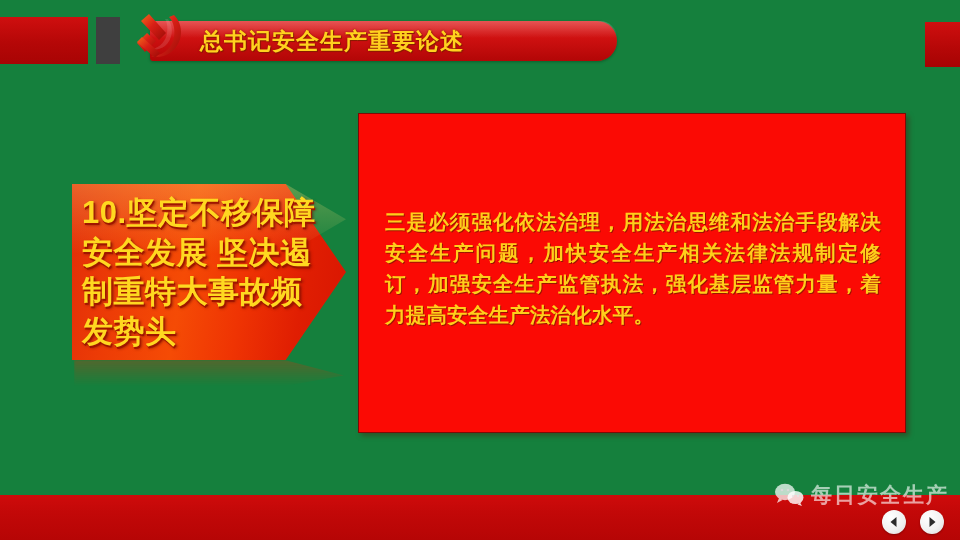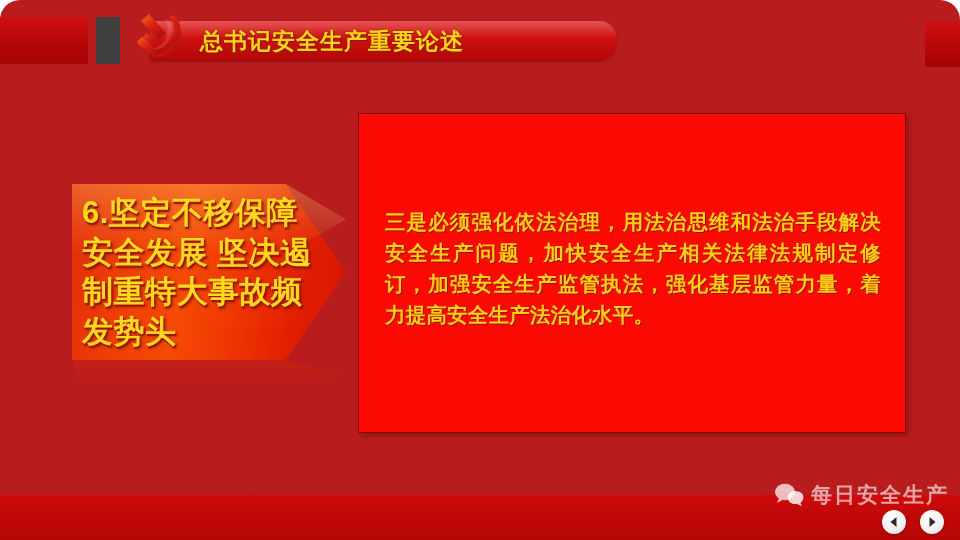--- a/index.html
+++ b/index.html
@@ -2,21 +2,21 @@
 <html><head>
 <meta charset="utf-8">
 <style>
   html,body{margin:0;padding:0;}
   body{
     width:960px;height:540px;overflow:hidden;
     background:#ffffff;
     font-family:"Liberation Sans","DejaVu Sans",sans-serif;
     position:relative;
   }
-  .slide{position:absolute;inset:0;background:#b91c1c;border-radius:20px;}
+  .slide{position:absolute;inset:0;background:#15803d;}
 
   
   .hdr-red-left{
     position:absolute;left:0;top:17px;width:88px;height:47px;
     background:linear-gradient(180deg,#cf0f0f 0%,#b50707 55%,#a80404 100%);
   }
   .hdr-gray{
     position:absolute;left:96px;top:17px;width:24px;height:47px;
     background:#3f3f3f;
   }
@@ -141,21 +141,21 @@
       <path d="M14 28 L32 44 L27 49 L9 33 Z" fill="url(#emg)"></path>
     </svg>
   </div>
 
   <div class="hdr-title">总书记安全生产重要论述</div>
   <div class="hdr-red-right"></div>
 
   <div class="arrow-wrap">
     <div class="arrow-shape"></div>
     <div class="arrow-gloss"></div>
-    <div class="arrow-text">6.坚定不移保障安全发展 坚决遏制重特大事故频发势头</div>
+    <div class="arrow-text">10.坚定不移保障安全发展 坚决遏制重特大事故频发势头</div>
   </div>
   <div class="arrow-reflect"></div>
 
   <div class="redbox">
     <div class="redbox-text">三是必须强化依法治理，用法治思维和法治手段解决安全生产问题，加快安全生产相关法律法规制定修订，加强安全生产监管执法，强化基层监管力量，着力提高安全生产法治化水平。</div>
   </div>
 
   <div class="footer-bar"></div>
 
   <div class="watermark">

